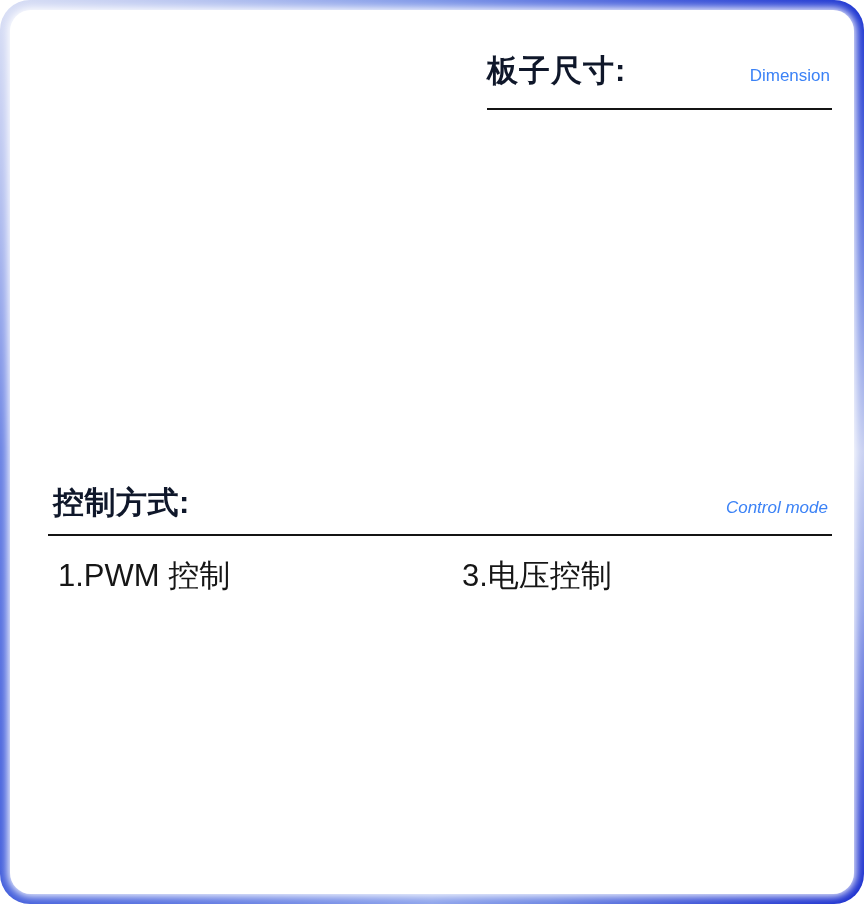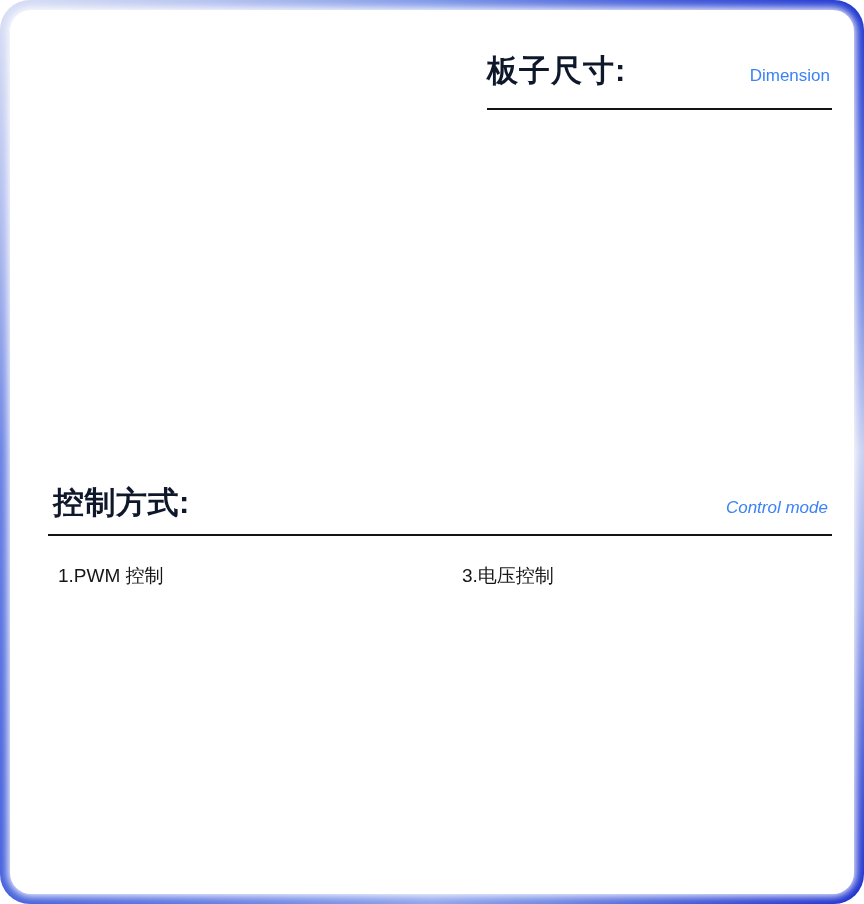--- a/index.html
+++ b/index.html
@@ -87,21 +87,21 @@
   
   .items-row {
     position: absolute;
     left: 0;
     top: 553px;
     width: 864px;
     height: 26px;
   }
   .item {
     position: absolute;
-    font-size: 19px;
+    font-size: 31px;
     line-height: 25px;
     color: #161616;
     white-space: nowrap;
   }
   .item-1 { left: 48px; }
   .item-2 { left: 452px; }
 </style>
 </head>
 <body>
 

